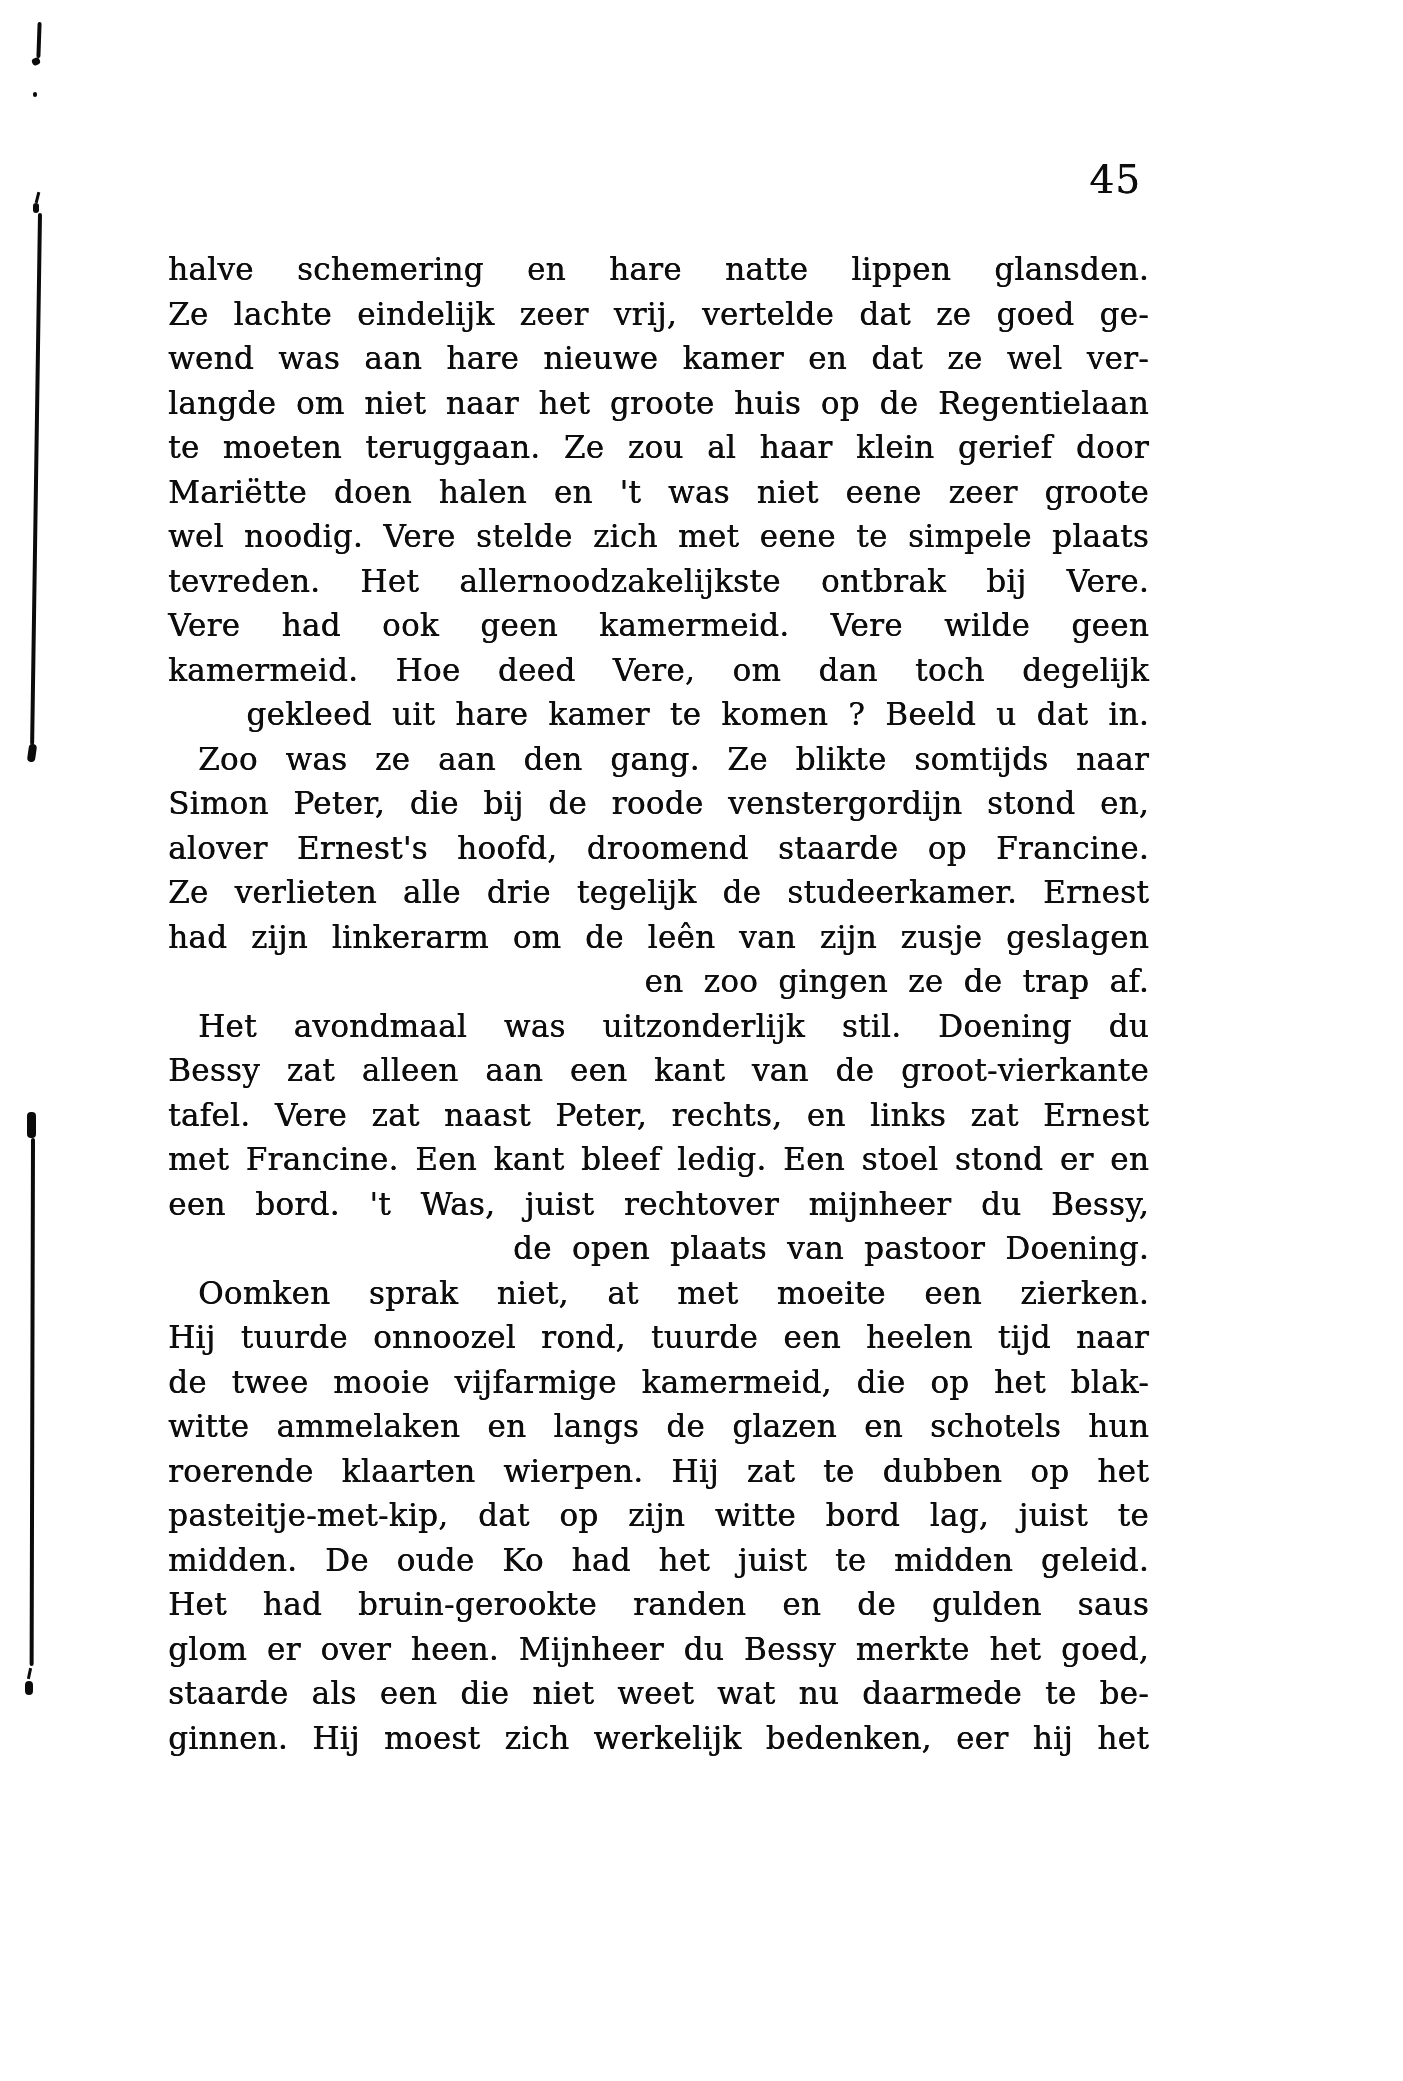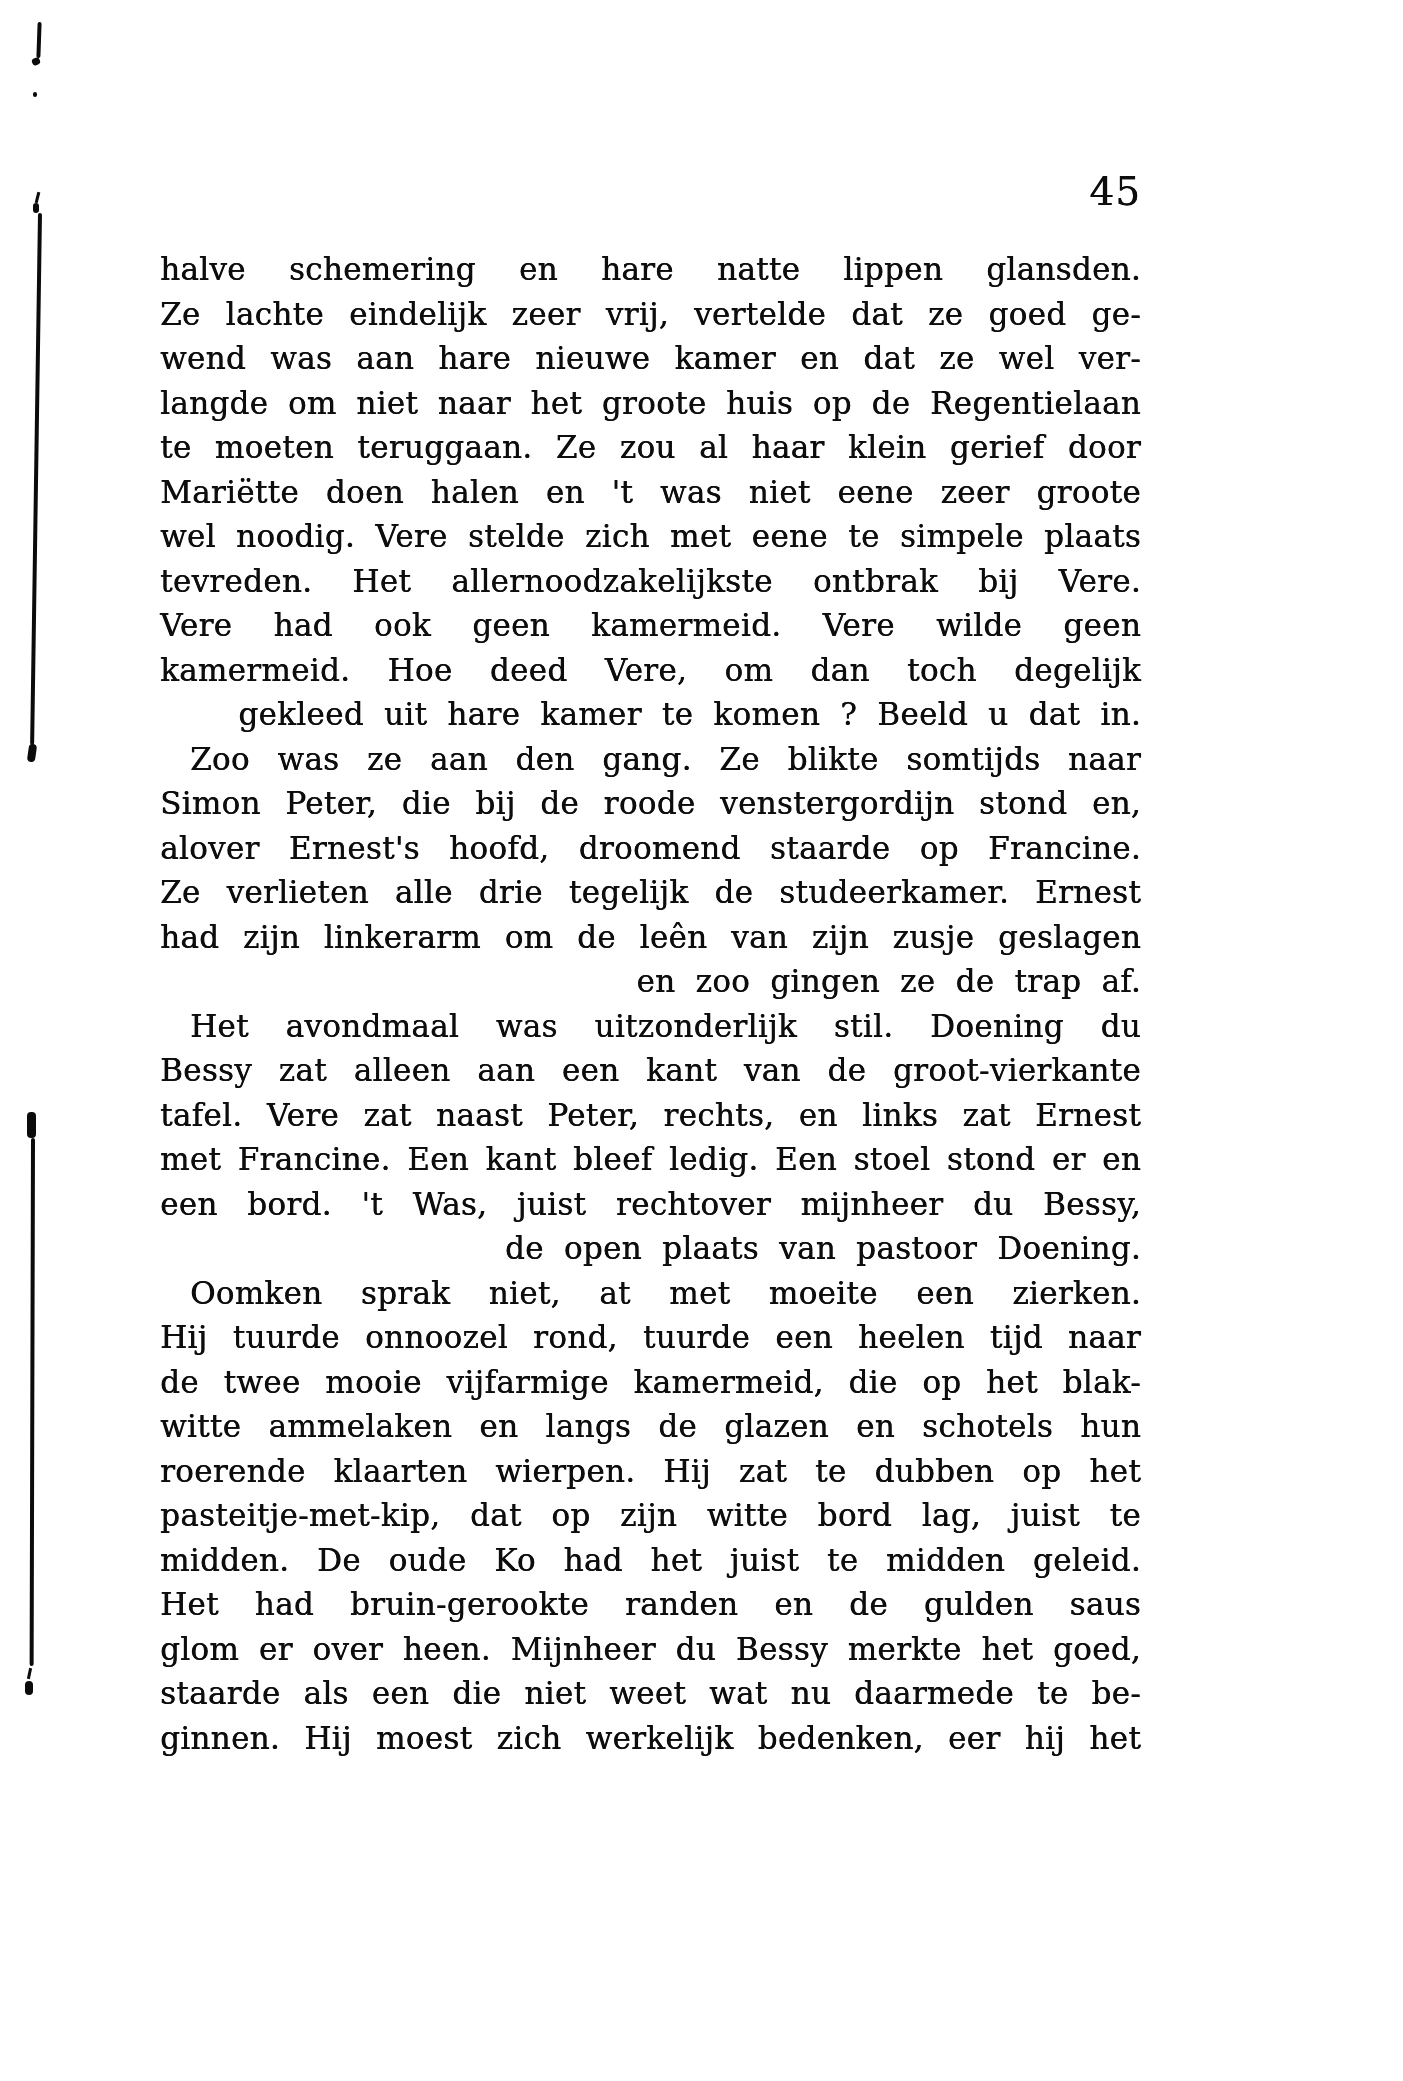--- a/index.html
+++ b/index.html
@@ -14,34 +14,34 @@
     overflow: hidden;
     font-family: "DejaVu Serif", "Liberation Serif", serif;
   }
   .scan-page {
     position: absolute;
     inset: 0;
     background: #ffffff;
   }
   .page-number {
     position: absolute;
-    top: 172px;
+    top: 160px;
     left: 160px;
     width: 981px;
     text-align: right;
     font-size: 39px;
     line-height: 40px;
     color: #0d0d0d;
     letter-spacing: 1px;
     text-shadow: 0.4px 0 0 currentColor;
   }
   .text-block {
     position: absolute;
     top: 247px;
-    left: 160px;
+    left: 168px;
     width: 981px;
     color: #0d0d0d;
     font-size: 31px;
     line-height: 44.5px;
     letter-spacing: 0.3px;
     word-spacing: 6px;
     text-shadow: 0.4px 0 0 currentColor;
   }
   .line {
     white-space: normal;

